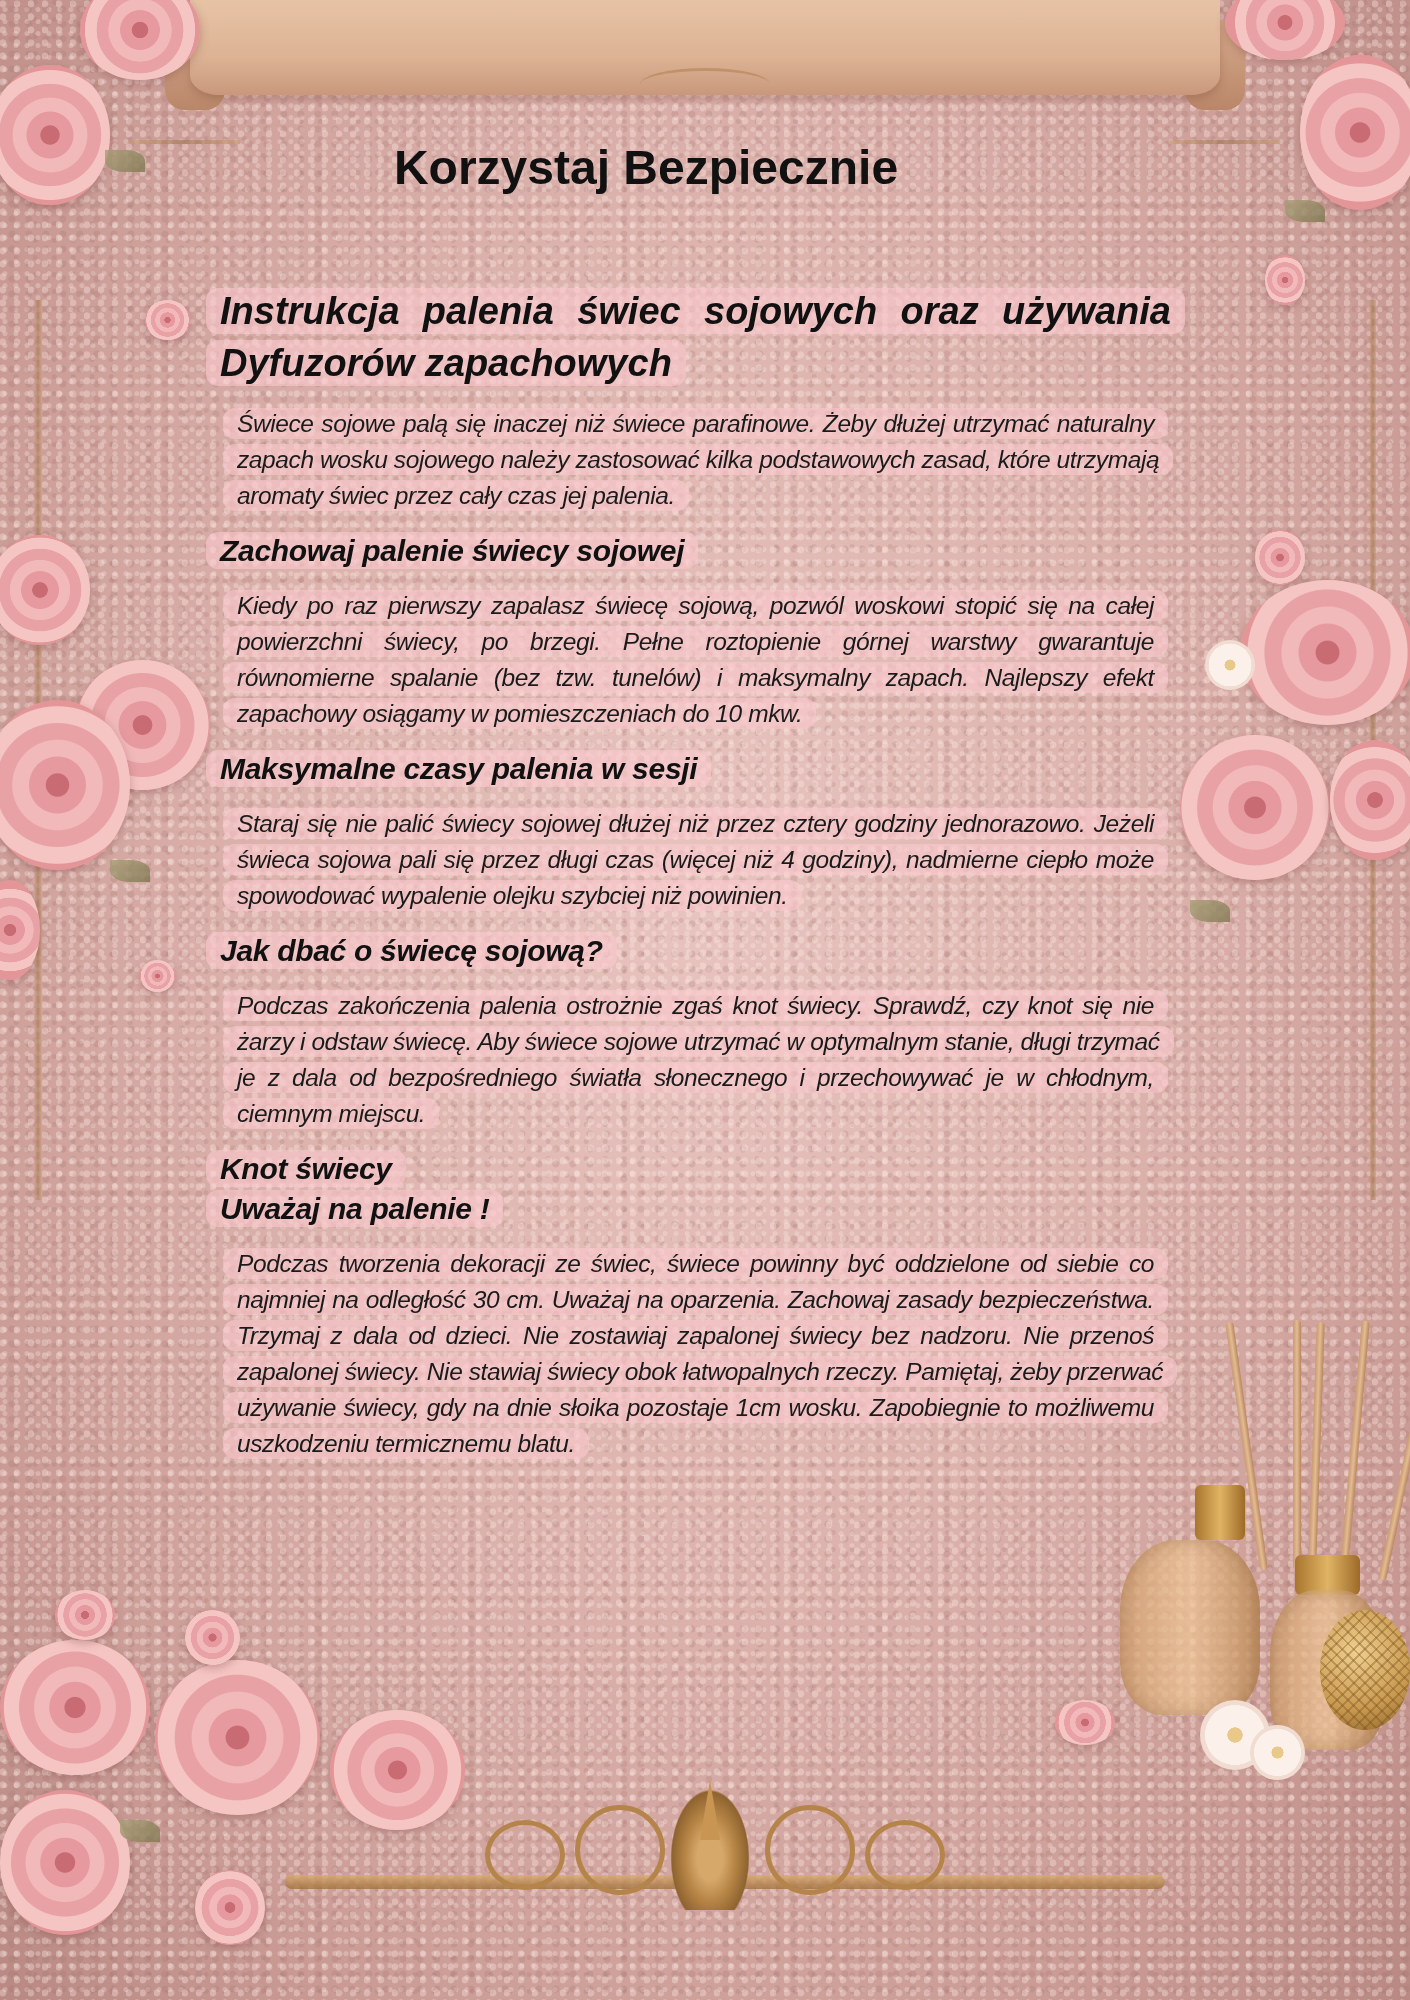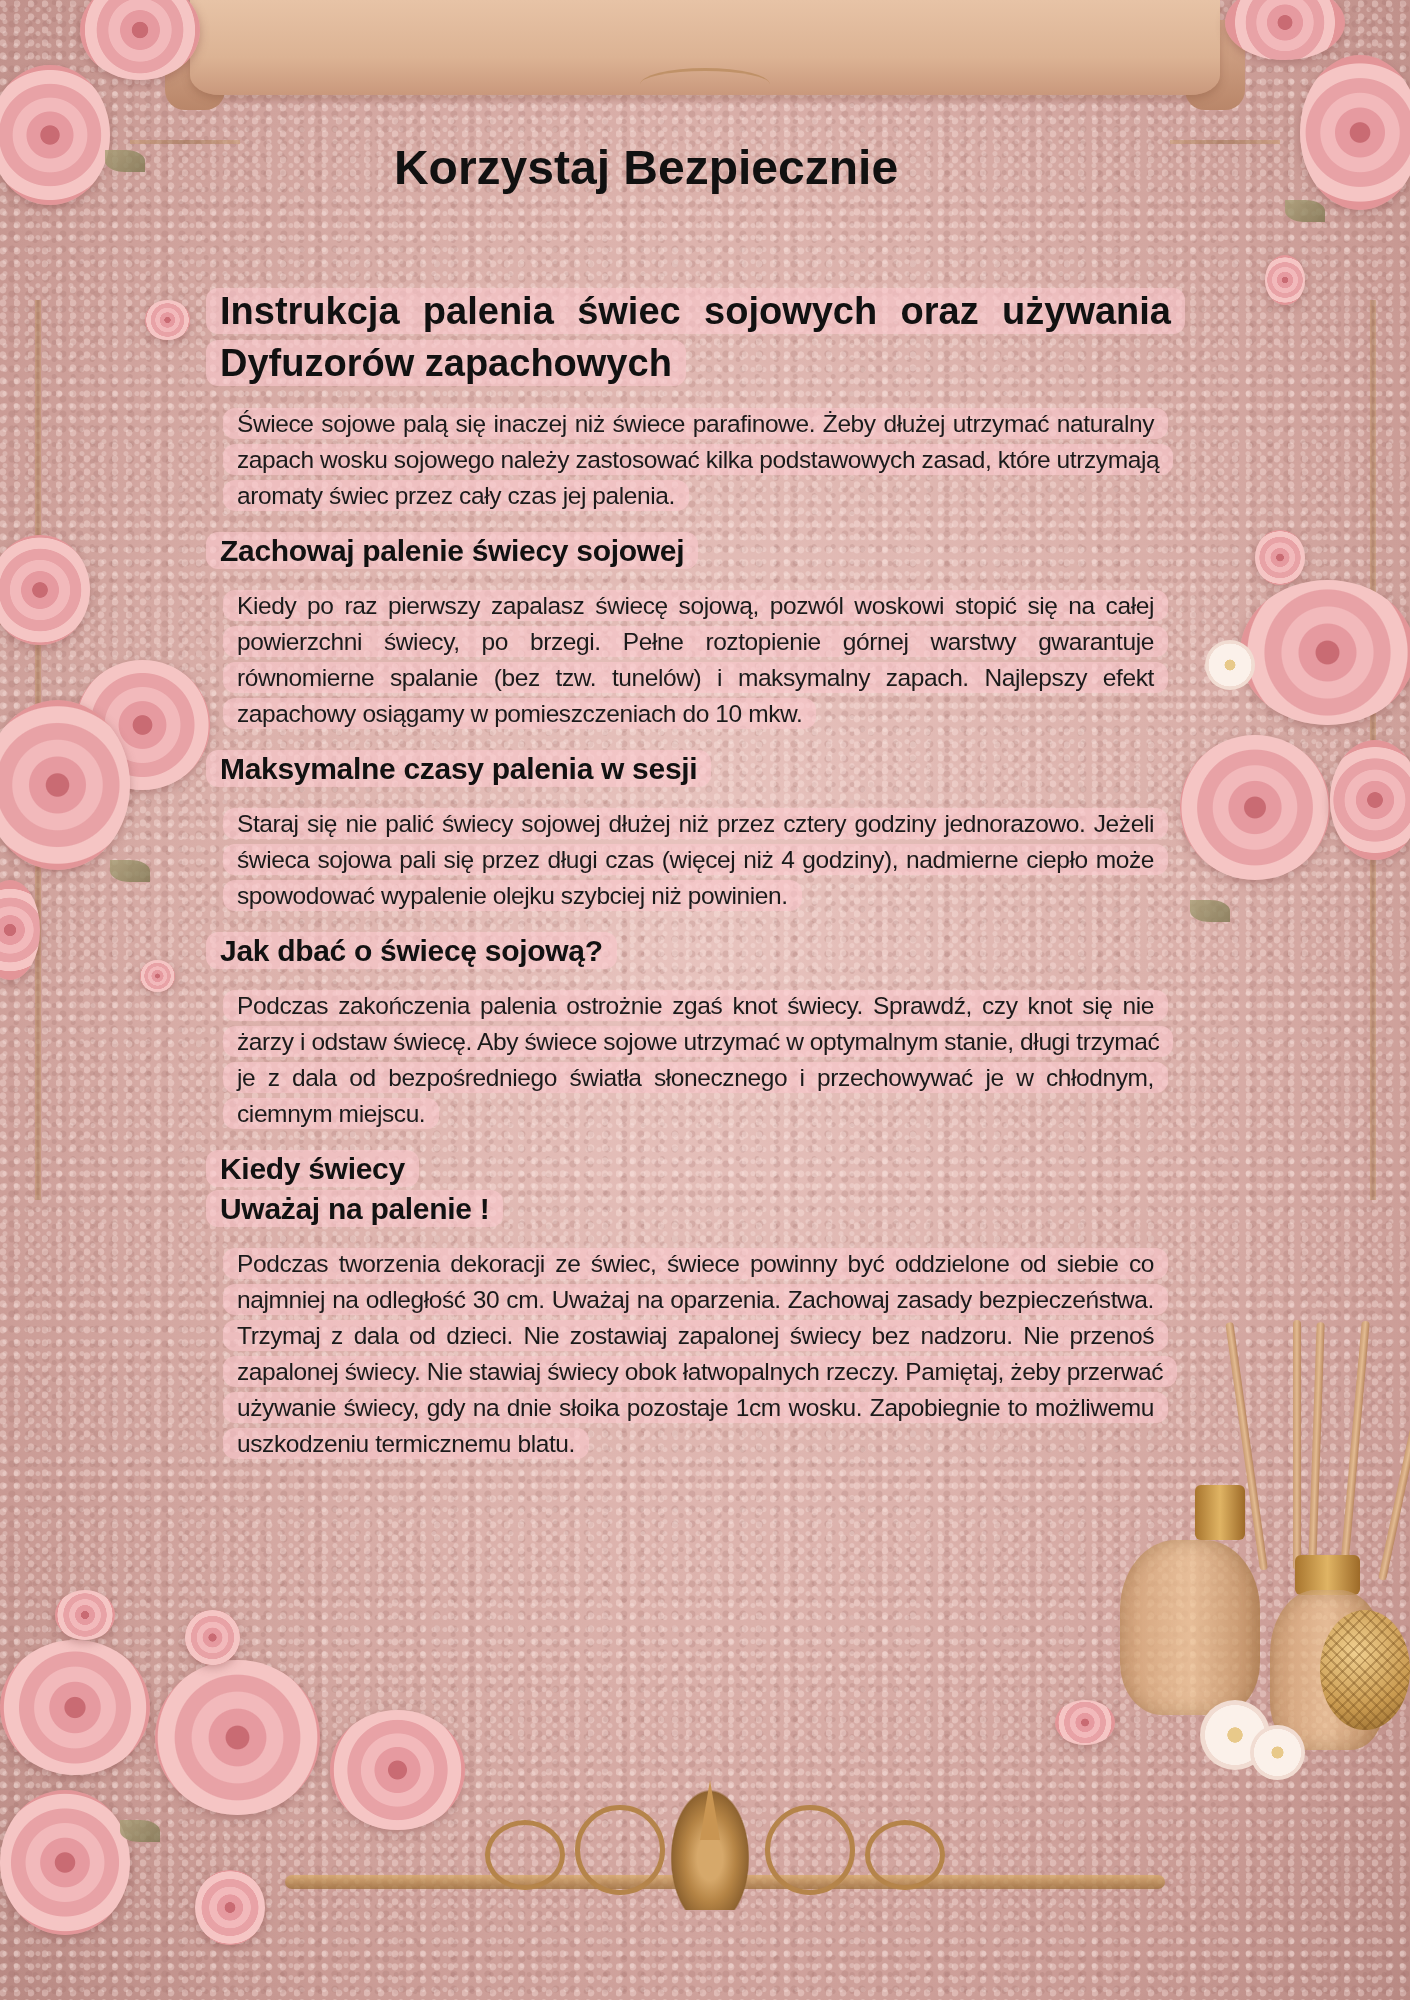--- a/index.html
+++ b/index.html
@@ -108,20 +108,21 @@
   }
   .content {
     position: absolute; left: 220px; top: 285px; width: 965px;
   }
   .hl {
     background: rgba(250, 200, 205, 0.62);
     border-radius: 12px;
     box-decoration-break: clone; -webkit-box-decoration-break: clone;
     padding: 2px 14px 2px 14px;
     margin-left: -14px;
+    font-style: italic;
   }
   .main-heading {
     font-size: 38px; font-weight: bold; line-height: 52px; color: #111;
     text-align: justify; text-align-last: left; margin: 0;
   }
   .section-heading {
     font-size: 30px; font-weight: bold; line-height: 40px; color: #111;
     margin: 0; letter-spacing: -0.3px;
   }
   .para {
@@ -213,17 +214,17 @@
 
   <h3 class="section-heading"><span class="hl">Zachowaj palenie świecy sojowej</span></h3>
   <p class="para"><span class="hl">Kiedy po raz pierwszy zapalasz świecę sojową, pozwól woskowi stopić się na całej powierzchni świecy, po brzegi. Pełne roztopienie górnej warstwy gwarantuje równomierne spalanie (bez tzw. tunelów) i maksymalny zapach. Najlepszy efekt zapachowy osiągamy w pomieszczeniach do 10 mkw.</span></p>
 
   <h3 class="section-heading"><span class="hl">Maksymalne czasy palenia w sesji</span></h3>
   <p class="para"><span class="hl">Staraj się nie palić świecy sojowej dłużej niż przez cztery godziny jednorazowo. Jeżeli świeca sojowa pali się przez długi czas (więcej niż 4 godziny), nadmierne ciepło może spowodować wypalenie olejku szybciej niż powinien.</span></p>
 
   <h3 class="section-heading"><span class="hl">Jak dbać o świecę sojową?</span></h3>
   <p class="para"><span class="hl">Podczas zakończenia palenia ostrożnie zgaś knot świecy. Sprawdź, czy knot się nie żarzy i odstaw świecę. Aby świece sojowe utrzymać w optymalnym stanie, długi trzymać je z dala od bezpośredniego światła słonecznego i przechowywać je w chłodnym, ciemnym miejscu.</span></p>
 
-  <h3 class="section-heading"><span class="hl">Kiedy świecy</span></h3>
+  <h3 class="section-heading"><span class="hl">Knot świecy</span></h3>
 
   <h3 class="section-heading"><span class="hl">Uważaj na palenie !</span></h3>
   <p class="para"><span class="hl">Podczas tworzenia dekoracji ze świec, świece powinny być oddzielone od siebie co najmniej na odległość 30 cm. Uważaj na oparzenia. Zachowaj zasady bezpieczeństwa. Trzymaj z dala od dzieci. Nie zostawiaj zapalonej świecy bez nadzoru. Nie przenoś zapalonej świecy. Nie stawiaj świecy obok łatwopalnych rzeczy. Pamiętaj, żeby przerwać używanie świecy, gdy na dnie słoika pozostaje 1cm wosku. Zapobiegnie to możliwemu uszkodzeniu termicznemu blatu.</span></p>
 </div>
 
 </body></html>

